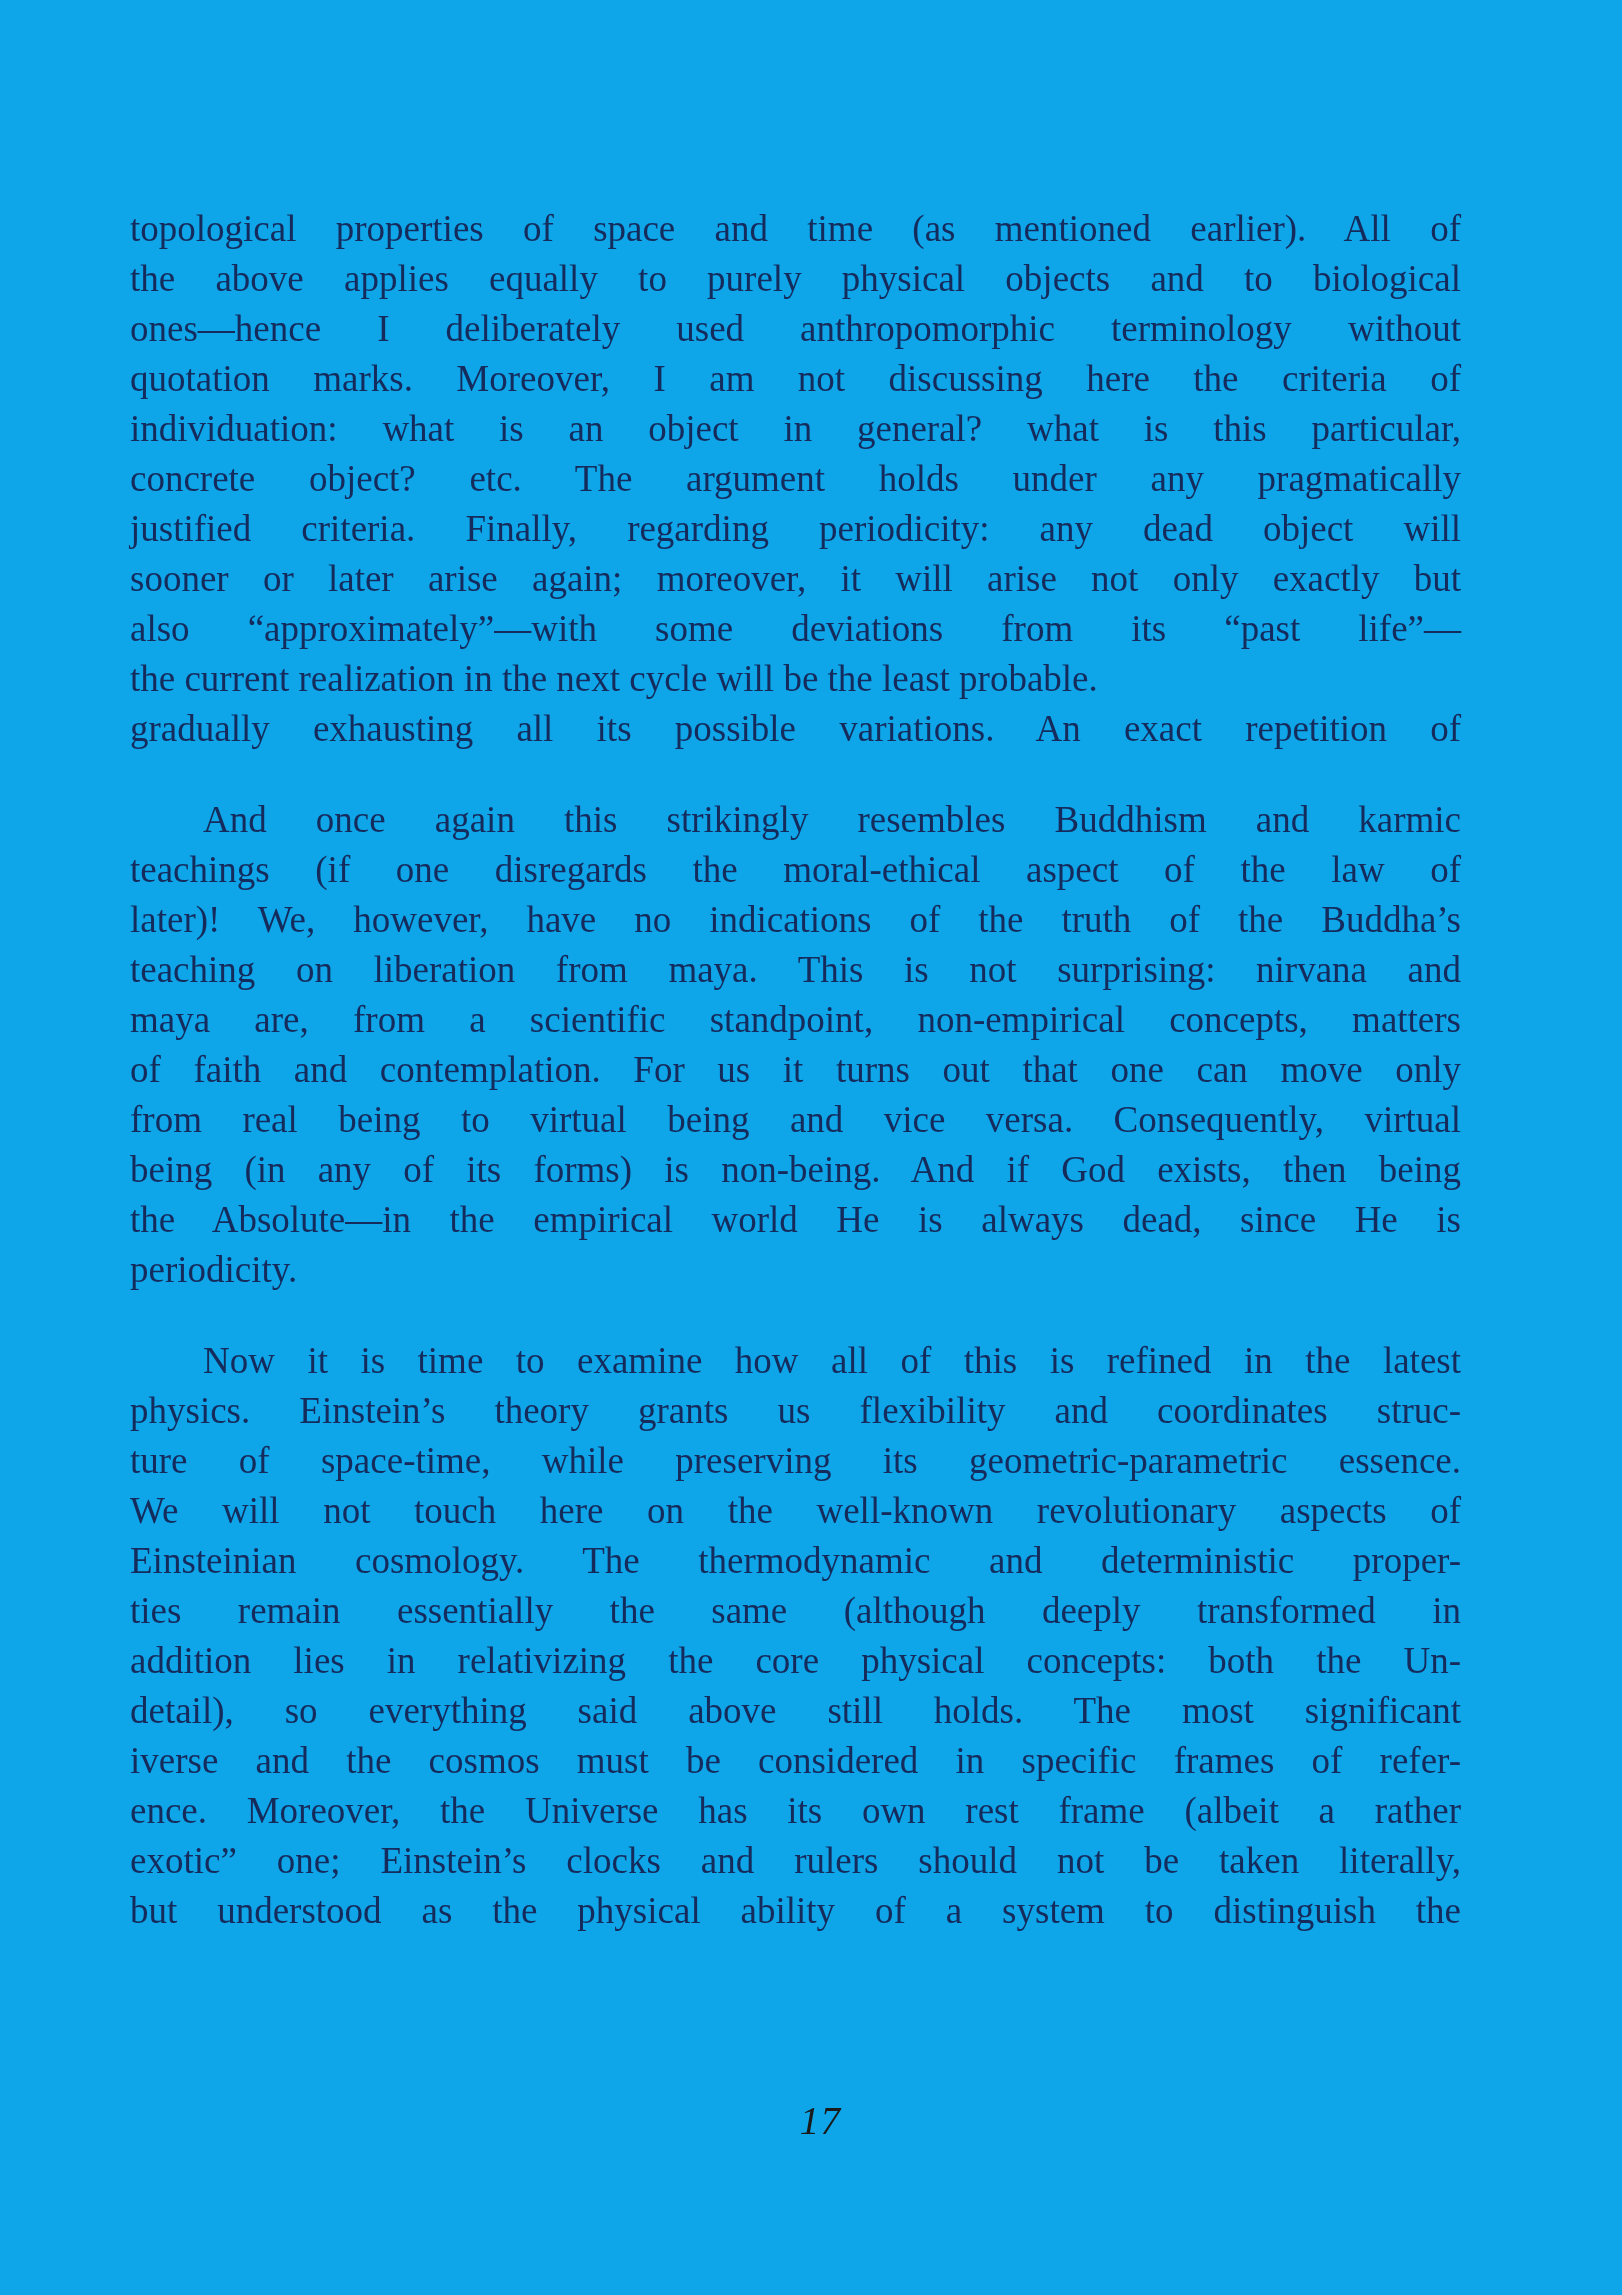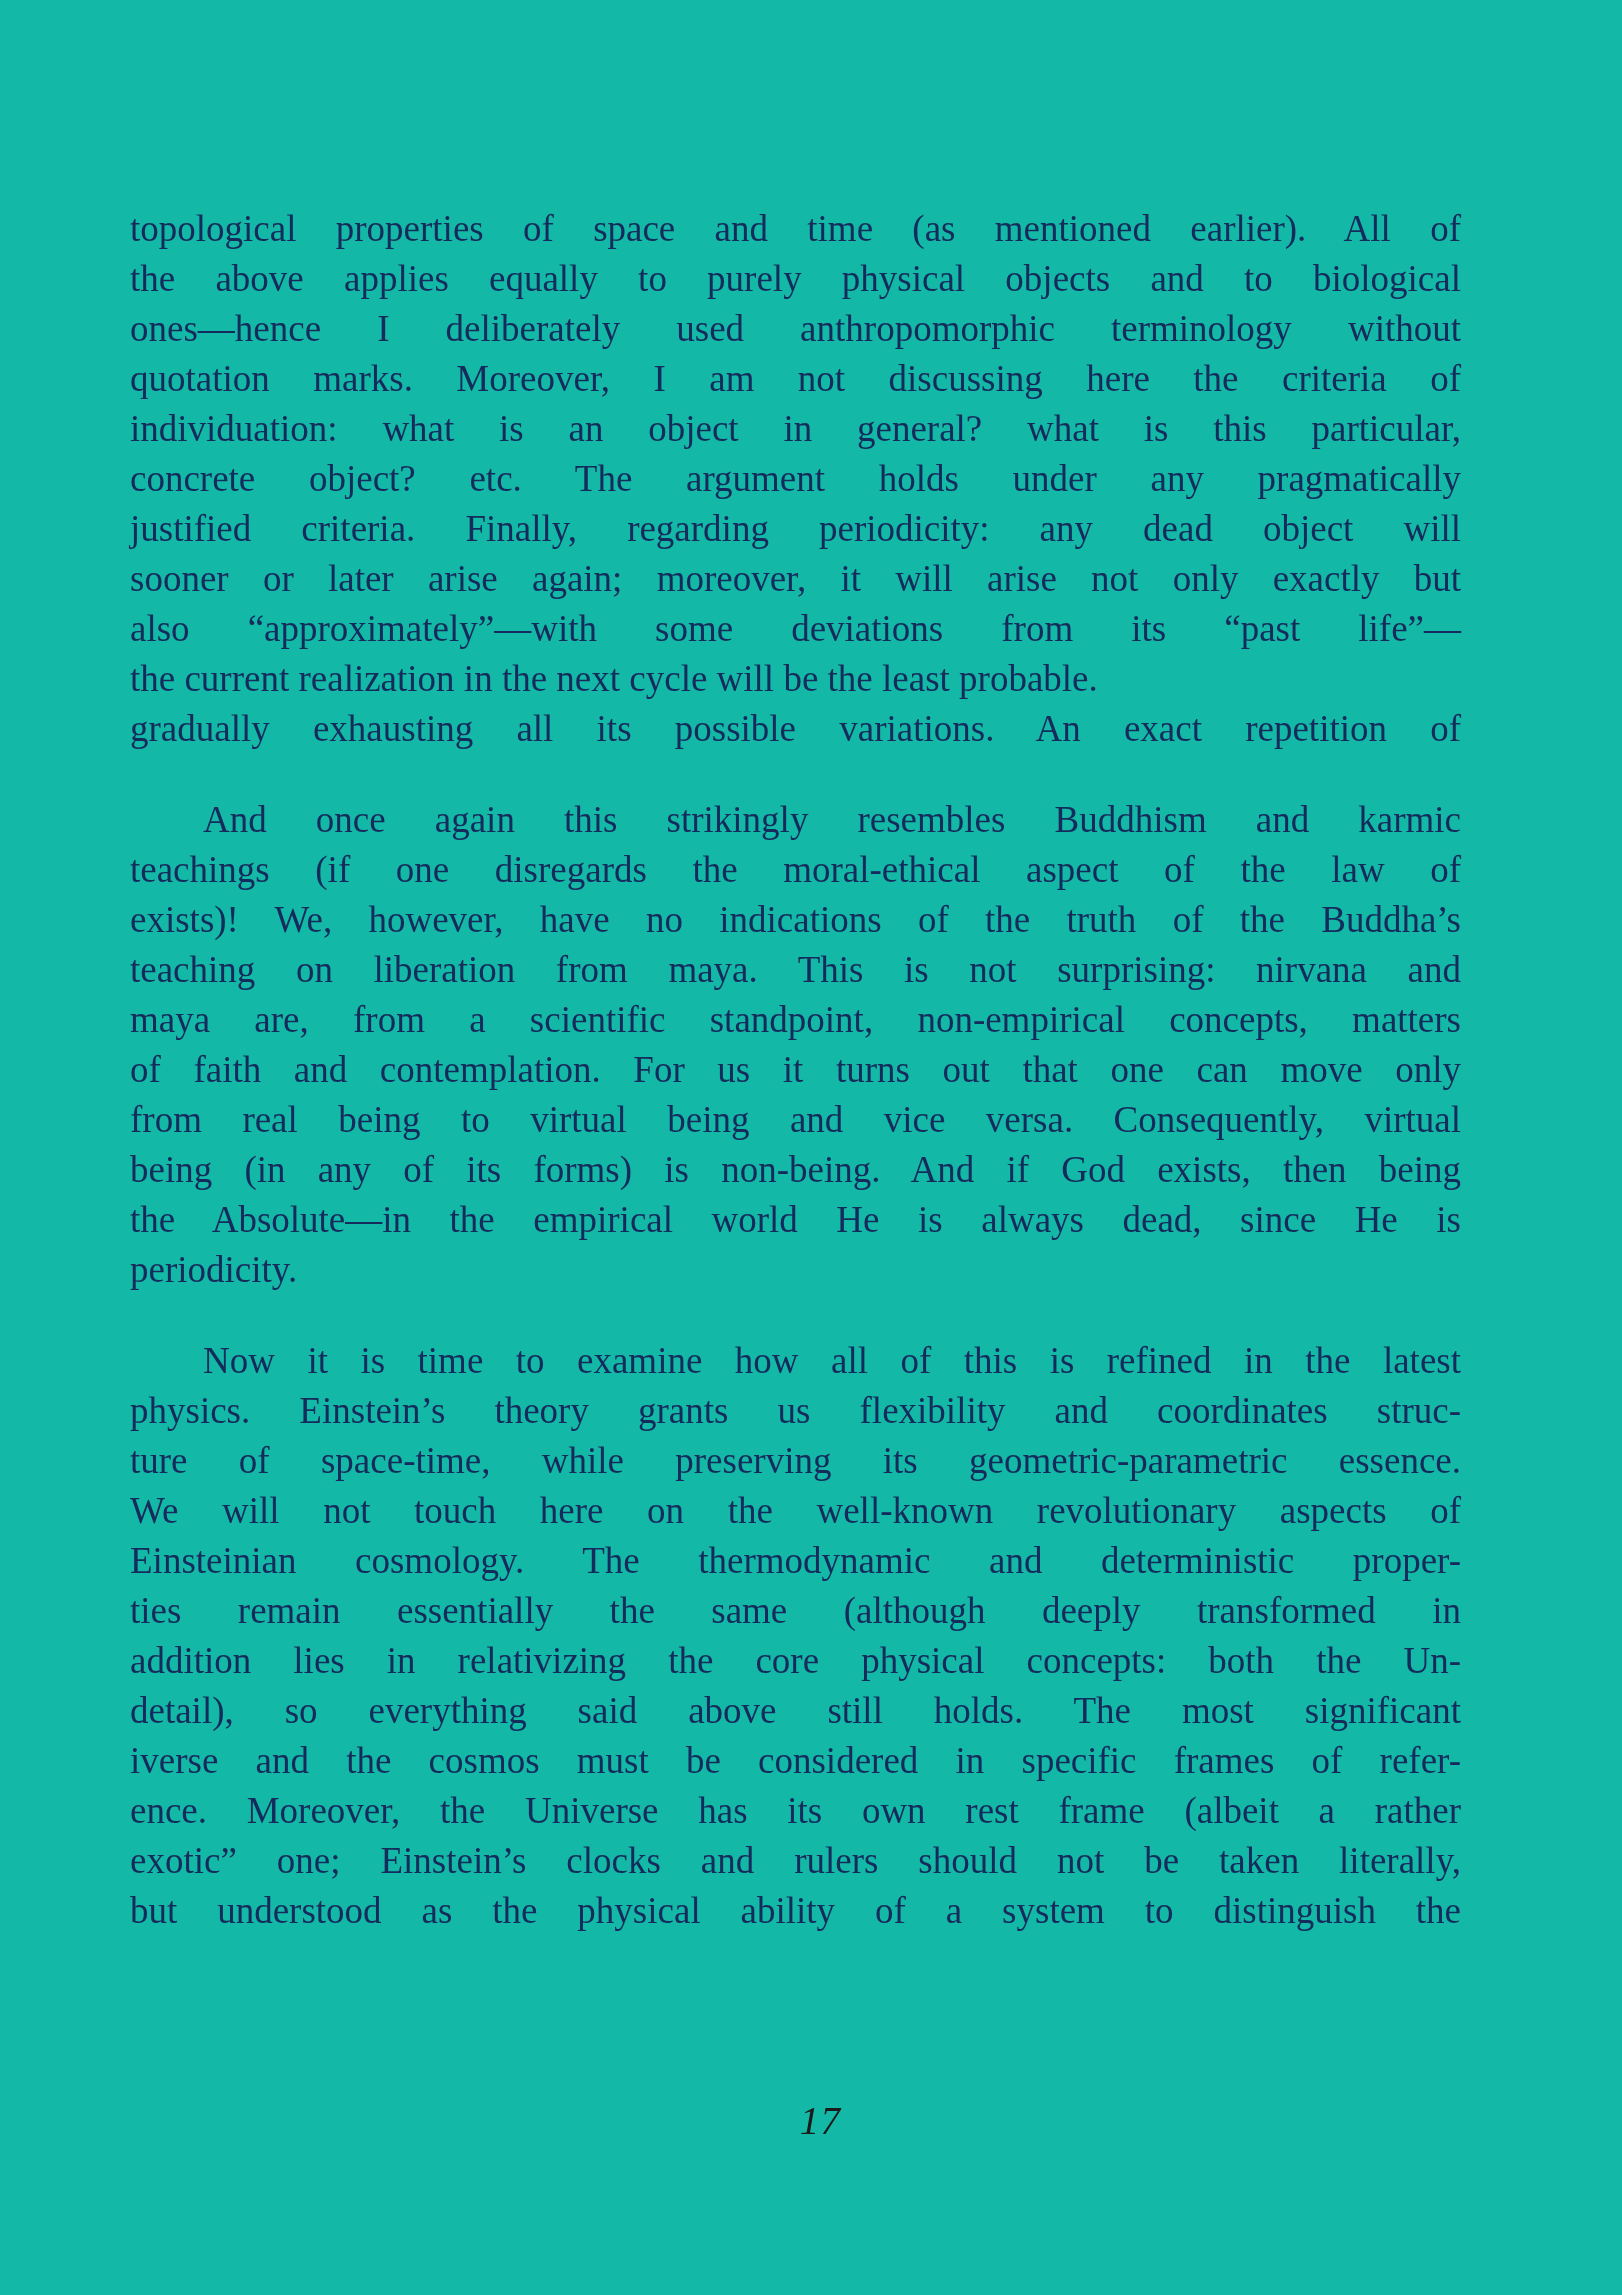--- a/index.html
+++ b/index.html
@@ -4,21 +4,21 @@
 <style>
   html, body {
     margin: 0;
     padding: 0;
     background: #e8e8e8;
   }
   .page {
     position: relative;
     width: 1623px;
     height: 2295px;
-    background: #14b8a6;
+    background: #0ea5e9;
     font-family: "Liberation Serif", serif;
     color: #152b5c;
     overflow: hidden;
   }
   .text-block {
     position: absolute;
     left: 130px;
     top: 204px;
     width: 1331px;
     font-size: 37px;
@@ -65,21 +65,21 @@
         <div class="line">concrete object? etc. The argument holds under any pragmatically</div>
         <div class="line">justified criteria. Finally, regarding periodicity: any dead object will</div>
         <div class="line">sooner or later arise again; moreover, it will arise not only exactly but</div>
         <div class="line">also “approximately”—with some deviations from its “past life”—</div>
         <div class="line final">the current realization in the next cycle will be the least probable.</div>
         <div class="line">gradually exhausting all its possible variations. An exact repetition of</div>
       </div>
     <div class="para indented">
         <div class="line">And once again this strikingly resembles Buddhism and karmic</div>
         <div class="line">teachings (if one disregards the moral-ethical aspect of the law of</div>
-        <div class="line">exists)! We, however, have no indications of the truth of the Buddha’s</div>
+        <div class="line">later)! We, however, have no indications of the truth of the Buddha’s</div>
         <div class="line">teaching on liberation from maya. This is not surprising: nirvana and</div>
         <div class="line">maya are, from a scientific standpoint, non-empirical concepts, matters</div>
         <div class="line">of faith and contemplation. For us it turns out that one can move only</div>
         <div class="line">from real being to virtual being and vice versa. Consequently, virtual</div>
         <div class="line">being (in any of its forms) is non-being. And if God exists, then being</div>
         <div class="line">the Absolute—in the empirical world He is always dead, since He is</div>
         <div class="line final">periodicity.</div>
       </div>
     <div class="para indented">
         <div class="line">Now it is time to examine how all of this is refined in the latest</div>

